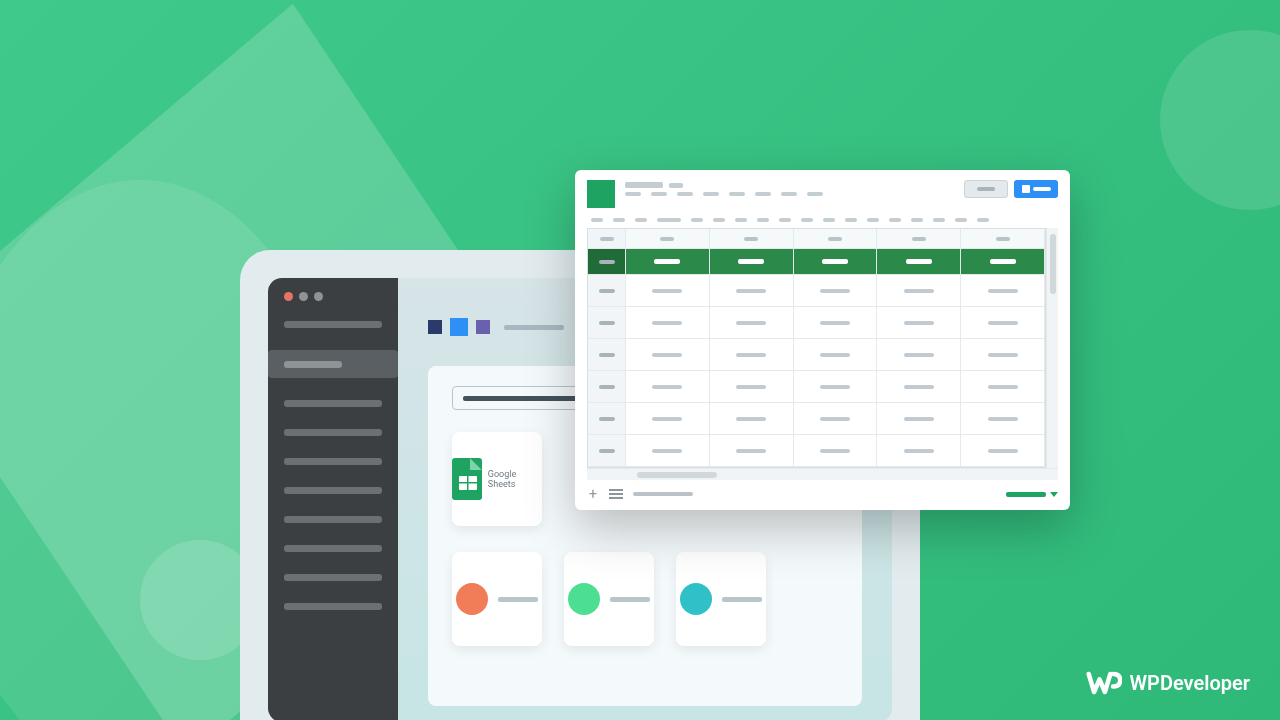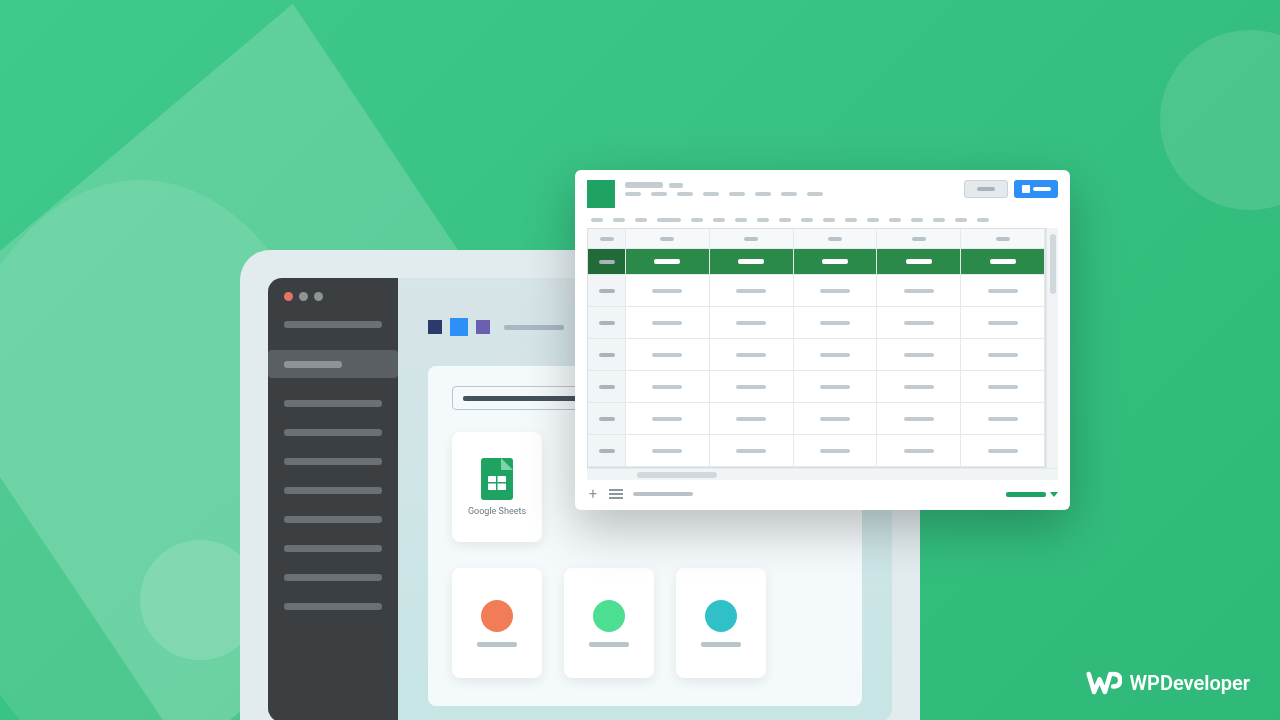--- a/index.html
+++ b/index.html
@@ -29,21 +29,21 @@
 .color-tabs { display: flex; gap: 8px; align-items: center; margin-bottom: 30px; }
 .ct { width: 14px; height: 14px; }
 .ct-navy { background: #2a3a6a; }
 .ct-blue { background: #2e8ff7; width: 18px; height: 18px; }
 .ct-purple { background: #6b5fb0; }
 .ct-line { width: 60px; height: 5px; background: #a8b8c0; border-radius: 2px; margin-left: 6px; }
 .content-area { background: #f4f9fb; border-radius: 8px; padding: 20px 24px; height: 340px; }
 .search-field { height: 24px; border: 1.5px solid #b8c5cb; border-radius: 4px; padding: 0 10px; display: flex; align-items: center; margin-bottom: 22px; }
 .search-field span { width: 130px; height: 5px; background: #46525a; border-radius: 2px; }
 .card-row { display: flex; gap: 22px; }
-.card { width: 90px; height: 110px; background: #fff; border-radius: 8px; box-shadow: 0 4px 12px rgba(0,0,0,0.08); display: flex; flex-direction: column; align-items: center; justify-content: center; gap: 10px; }
+.card { width: 90px; height: 94px; background: #fff; border-radius: 8px; box-shadow: 0 4px 12px rgba(0,0,0,0.08); display: flex; flex-direction: row; align-items: center; justify-content: center; gap: 10px; }
 .card-dot { width: 32px; height: 32px; border-radius: 50%; }
 .card-label { width: 40px; height: 5px; background: #b8c5cb; border-radius: 2px; }
 .gs-card { gap: 6px; }
 .gs-icon { width: 32px; height: 42px; background: #1ea362; border-radius: 3px; position: relative; }
 .gs-icon::before { content: ""; position: absolute; right: 0; top: 0; width: 12px; height: 12px; background: #7cd4a8; clip-path: polygon(0 0, 100% 100%, 0 100%); }
 .gs-icon::after { content: ""; position: absolute; left: 7px; top: 18px; width: 18px; height: 14px; background: #fff; border-radius: 1px; background-image: linear-gradient(#1ea362 0 0), linear-gradient(#1ea362 0 0); background-size: 100% 1.5px, 1.5px 100%; background-position: center, center; background-repeat: no-repeat; }
 .gs-text { font-size: 9px; color: #6b7a82; }
 .card-row-2 { margin-top: 26px; }
 .dot-orange { background: #f07c58; }
 .dot-green { background: #4cdf91; }

